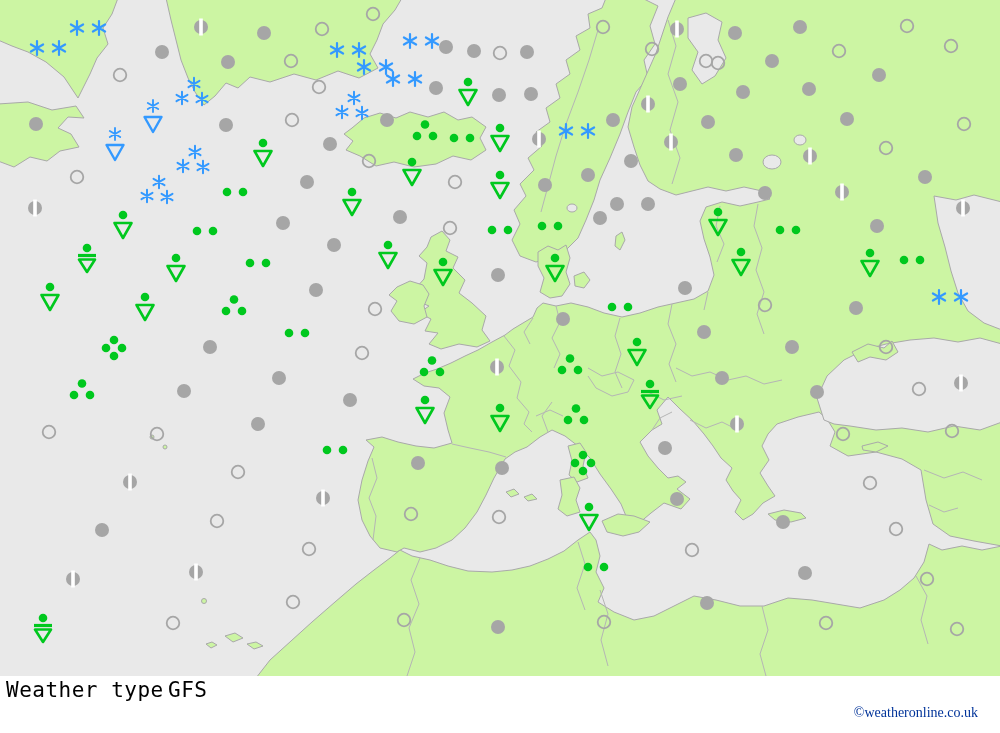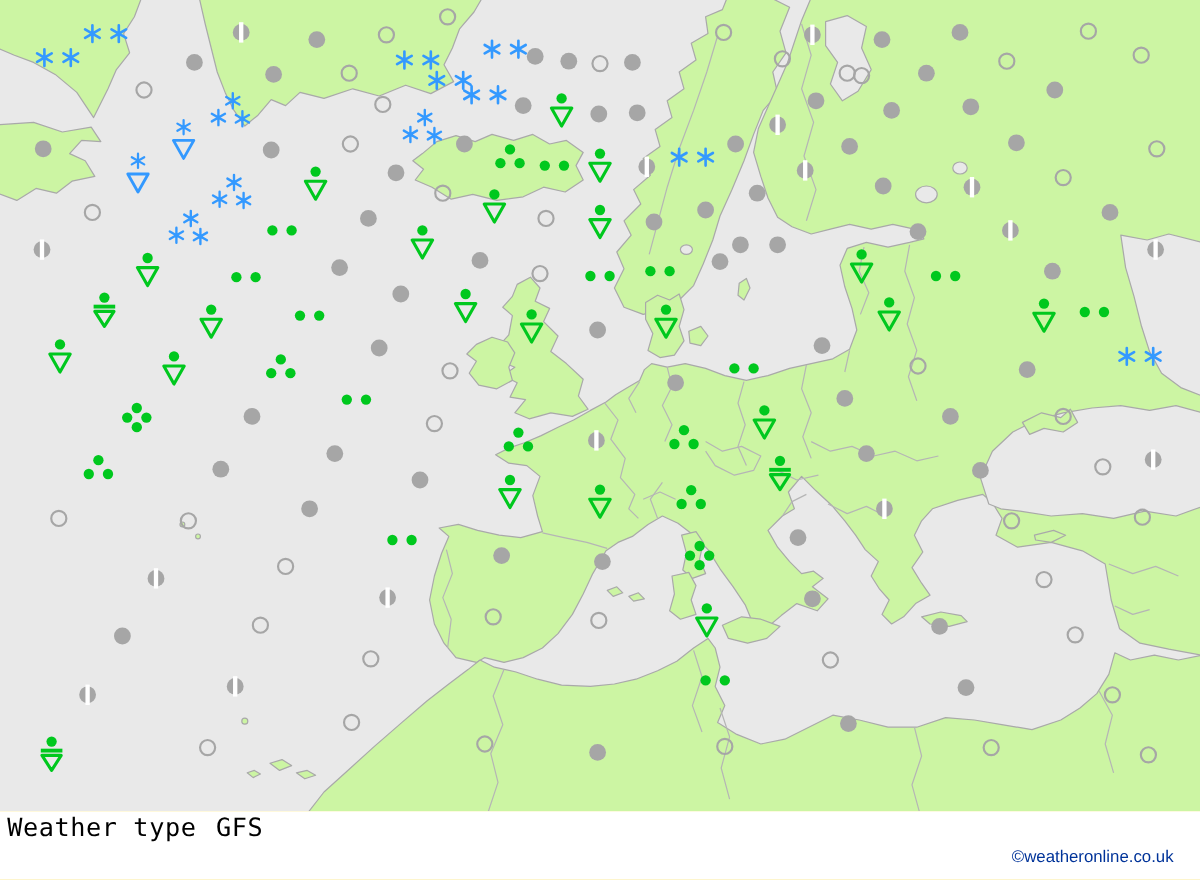--- a/index.html
+++ b/index.html
@@ -18,23 +18,23 @@
   .grn-f{fill:var(--rain,#00c81e);}
   .grn-s{stroke:var(--rain,#00c81e);fill:none;stroke-width:2.6;stroke-linejoin:round;}
   .grn-bar{stroke:var(--rain,#00c81e);stroke-width:3.2;fill:none;}
   .gry-f{fill:var(--cloud,#a6a6a6);}
   .gry-s{stroke:var(--cloud,#a6a6a6);fill:none;stroke-width:1.8;}
   .halfgap{fill:#ffffff;}
   
   .bottombar{position:absolute;left:0;top:676px;width:1000px;height:57px;background:#ffffff;}
   .cap{position:absolute;font-family:"DejaVu Sans Mono","Liberation Mono",monospace;font-size:21px;color:#000;white-space:pre;letter-spacing:0.5px;}
   #cap-left{left:6px;top:2px;}
-  #cap-model{left:180px;top:2px;text-align:right;}
+  #cap-model{left:168px;top:2px;text-align:right;}
   #cap-right{right:3px;top:2px;}
-  #copyright{position:absolute;right:22px;top:29px;font-size:14px;font-family:Liberation Sans, sans-serif;color:var(--copy,#003399);text-align:center;}
+  #copyright{position:absolute;right:22px;top:29px;font-size:14px;font-family:Liberation Serif, serif;color:var(--copy,#003399);text-align:center;}
 </style>
 </head>
 <body>
 
 <div class="stage">
   <div class="map">
     <svg id="map-svg" width="1000" height="676" viewBox="0 0 1000 676">
       <rect class="sea" x="0" y="0" width="1000" height="676"></rect>
 
       <path class="land" d="M-2,-2 L118,-2 L112,14 L103,28 L108,44 L97,58 L90,74 L78,98 L64,77 L46,62 L28,52 L12,46 L-2,40 Z"></path>

